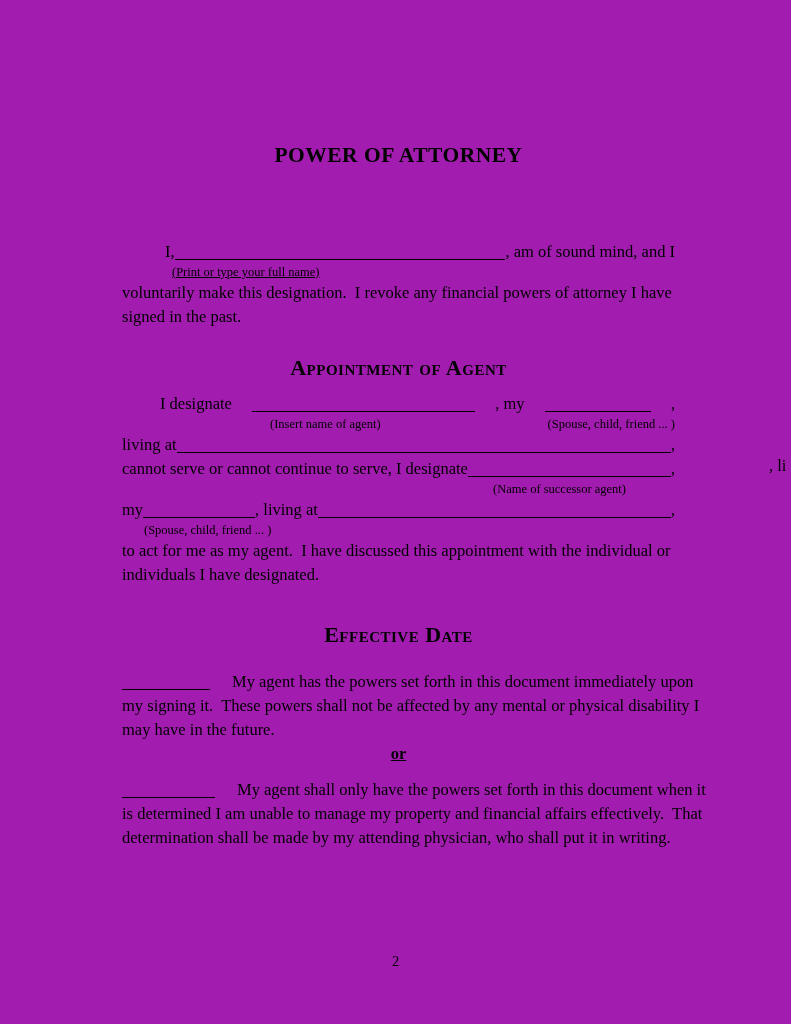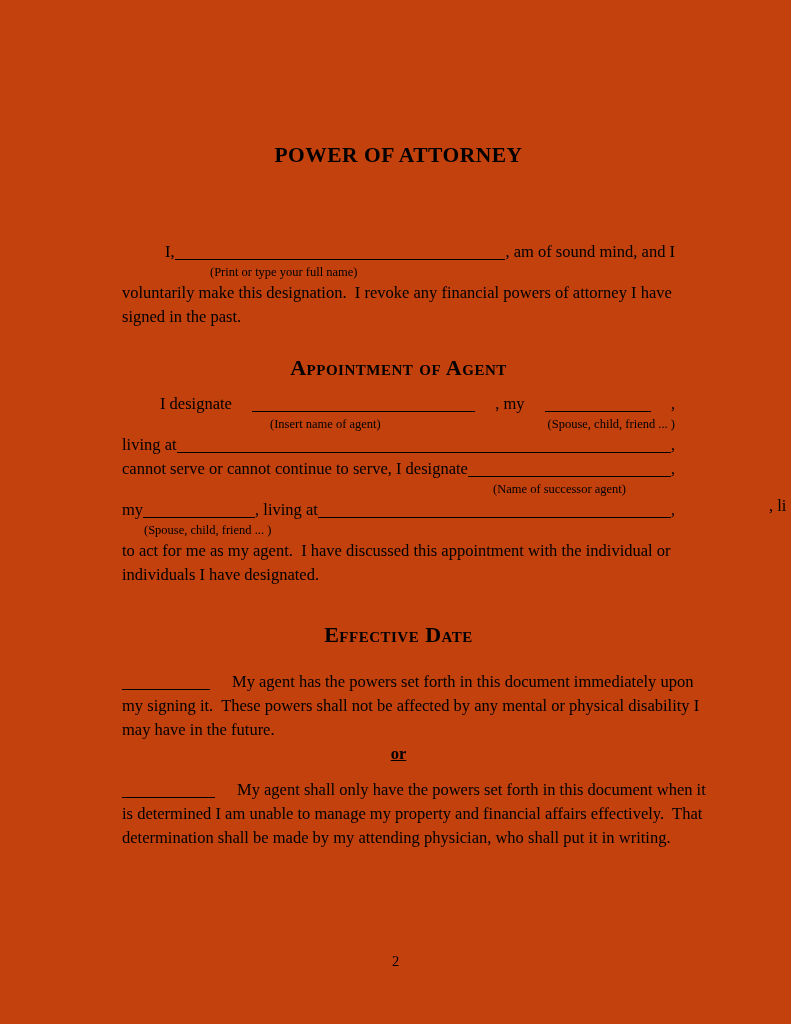--- a/index.html
+++ b/index.html
@@ -1,20 +1,20 @@
 <!DOCTYPE html>
 <html><head>
 <meta charset="utf-8">
 <style>
   html,body { margin:0; padding:0; background:#e8e8e8; }
   .page {
     position:relative;
     width:791px; height:1024px;
     margin:0 auto;
-    background:#c2410c;
+    background:#a21caf;
     color:#000000;
     font-family:"Liberation Serif","DejaVu Serif",serif;
     font-size:16.5px;
     overflow:hidden;
   }
   .content { padding:0 116px 0 122px; }
 
   .doc-title {
     margin-top:140px;
     text-align:center;
@@ -74,40 +74,40 @@
   .page-number {
     position:absolute;
     left:0; right:0;
     top:953px;
     text-align:center;
     font-size:14.5px;
   }
   .overflow-fragment {
     position:absolute;
     left:769px;
-    top:494px;
+    top:454px;
     line-height:24px;
     white-space:pre;
   }
 </style>
 </head>
 <body>
 
 <div class="page">
   <div class="content">
 
     <div class="doc-title">POWER OF ATTORNEY</div>
 
     <div class="intro-block">
       <div class="line indent-first">
         <span>I,</span>
         <span class="blank grow"></span>
         <span>, am of sound mind, and I</span>
       </div>
-      <div class="hint-row" style="margin-left:88px;">
+      <div class="hint-row" style="margin-left:50px;text-decoration:underline;">
         <span class="hint">(Print or type your full name)</span>
       </div>
       <div class="textline">voluntarily make this designation.  I revoke any financial powers of attorney I have</div>
       <div class="textline">signed in the past.</div>
     </div>
 
     <div class="section-heading appointment-heading">Appointment of Agent</div>
 
     <div class="appointment-block">
       <div class="line" style="padding-left:38px;gap:20px;">

